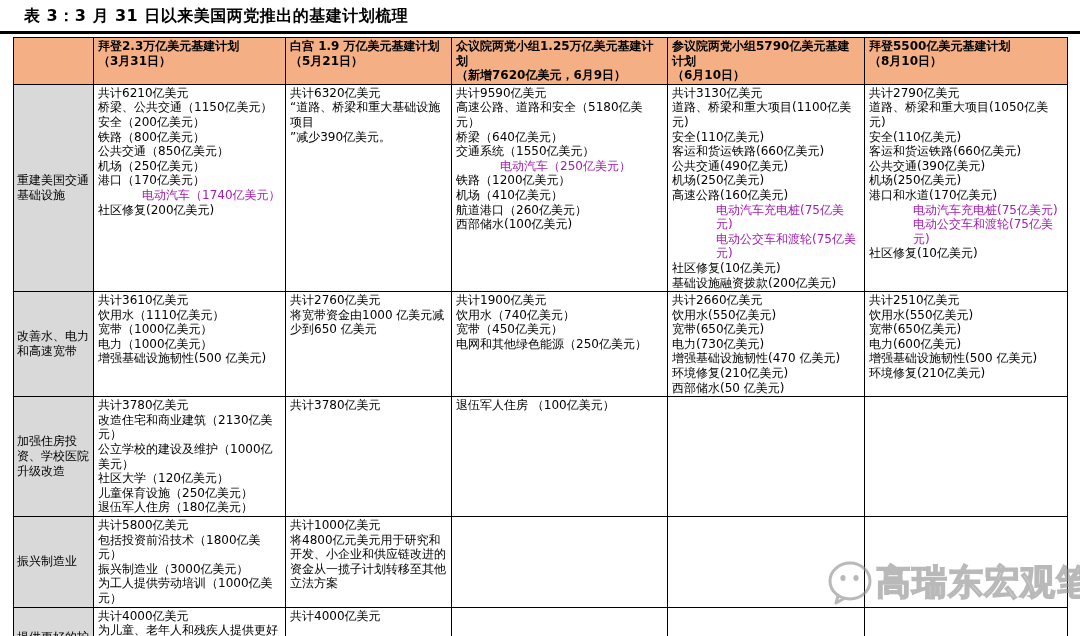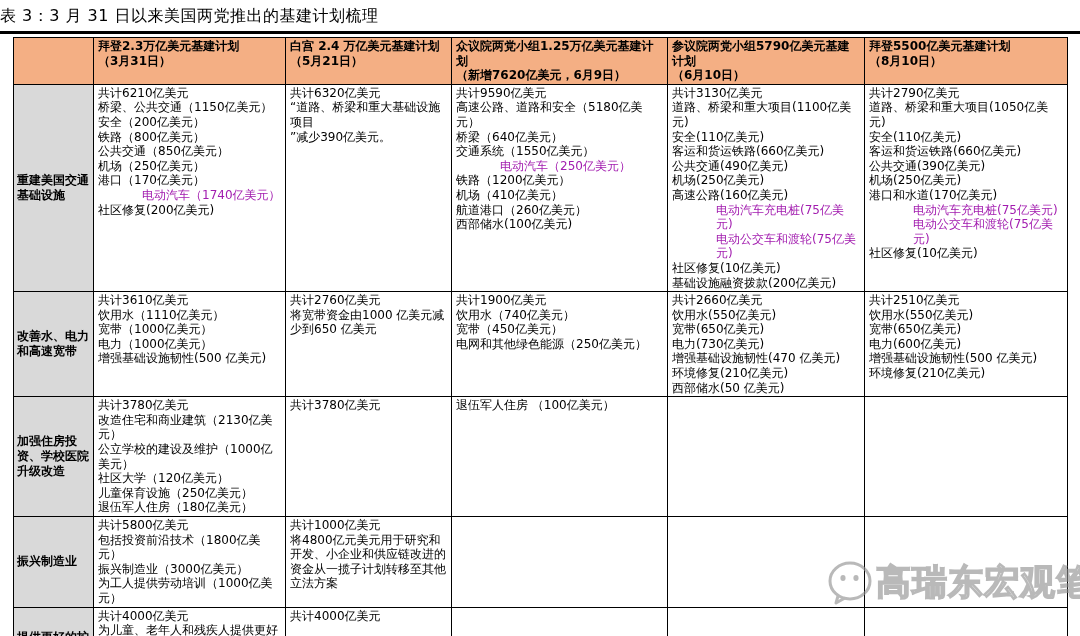--- a/index.html
+++ b/index.html
@@ -1,26 +1,26 @@
 <!DOCTYPE html>
 <html><head>
 <meta charset="utf-8">
 <style>
   html,body{margin:0;padding:0;background:#fff;}
   .page{position:relative;width:1080px;height:636px;background:#fff;overflow:hidden;
         font-family:"DejaVu Sans","Liberation Sans",sans-serif;color:#000;}
-  .title{font-size:16px;font-weight:normal;padding:6px 0 4px 0;letter-spacing:0.5px;}
+  .title{font-size:16px;font-weight:bold;padding:6px 0 4px 24px;letter-spacing:0.5px;}
   .title-rule{border-top:3px solid #000;margin:0;}
   table.plans{border-collapse:collapse;table-layout:fixed;width:1054px;margin:3px 13px 0 13px;}
   table.plans th,table.plans td{border:1px solid #000;padding:1px 4px;vertical-align:top;
         font-size:12px;line-height:14.6px;overflow:hidden;word-break:break-all;}
   thead th{background:#F4AF84;font-weight:bold;text-align:left;vertical-align:middle;
         font-size:11.5px;line-height:15px;padding:3px 2px;}
   th.corner{background:#F4AF84;}
-  tbody th.rowlabel{background:#D9D9D9;font-weight:bold;text-align:left;vertical-align:middle;
+  tbody th.rowlabel{background:#D9D9D9;font-weight:normal;text-align:left;vertical-align:middle;
         font-size:12px;line-height:15px;padding:1px 3px;}
   .line{display:block;}
   .b{font-weight:normal;}
   .r{color:#a21caf;margin-left:44px;}
   tr.r0{height:162px;} tr.r1{height:98px;} tr.r2{height:89px;} tr.r3{height:59px;}
   tr.r4{height:58px;}
   .watermark{position:absolute;left:826px;top:558px;display:flex;align-items:center;
         gap:2px;opacity:0.62;pointer-events:none;}
   .watermark .wm-text{font-size:35px;font-weight:bold;letter-spacing:1px;color:transparent;
         -webkit-text-stroke:1.4px #8f8f8f;white-space:nowrap;}
@@ -42,21 +42,21 @@
         <col style="width:203px">
     </colgroup>
     <thead>
       <tr>
         <th class="corner"></th>
       <th>
             <div class="line">拜登2.3万亿美元基建计划</div>
             <div class="line">（3月31日）</div>
           </th>
           <th>
-            <div class="line">白宫 2.4 万亿美元基建计划</div>
+            <div class="line">白宫 1.9 万亿美元基建计划</div>
             <div class="line">（5月21日）</div>
           </th>
           <th>
             <div class="line">众议院两党小组1.25万亿美元基建计划</div>
             <div class="line">（新增7620亿美元，6月9日）</div>
           </th>
           <th>
             <div class="line">参议院两党小组5790亿美元基建计划</div>
             <div class="line">（6月10日）</div>
           </th>

